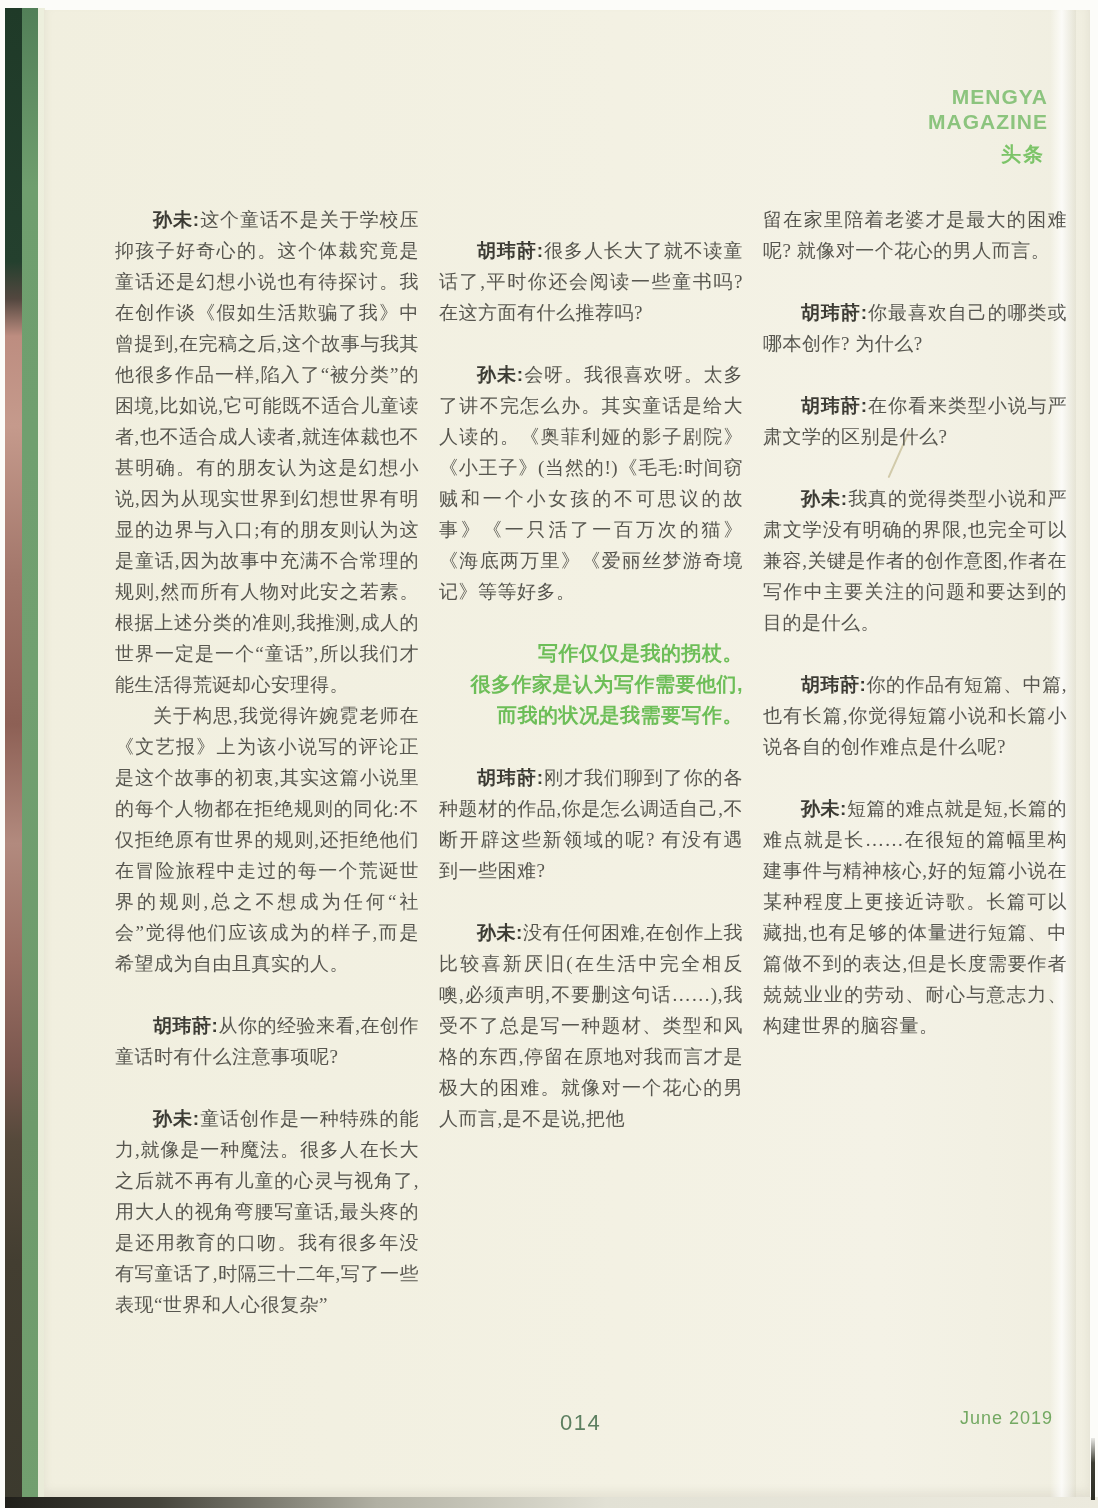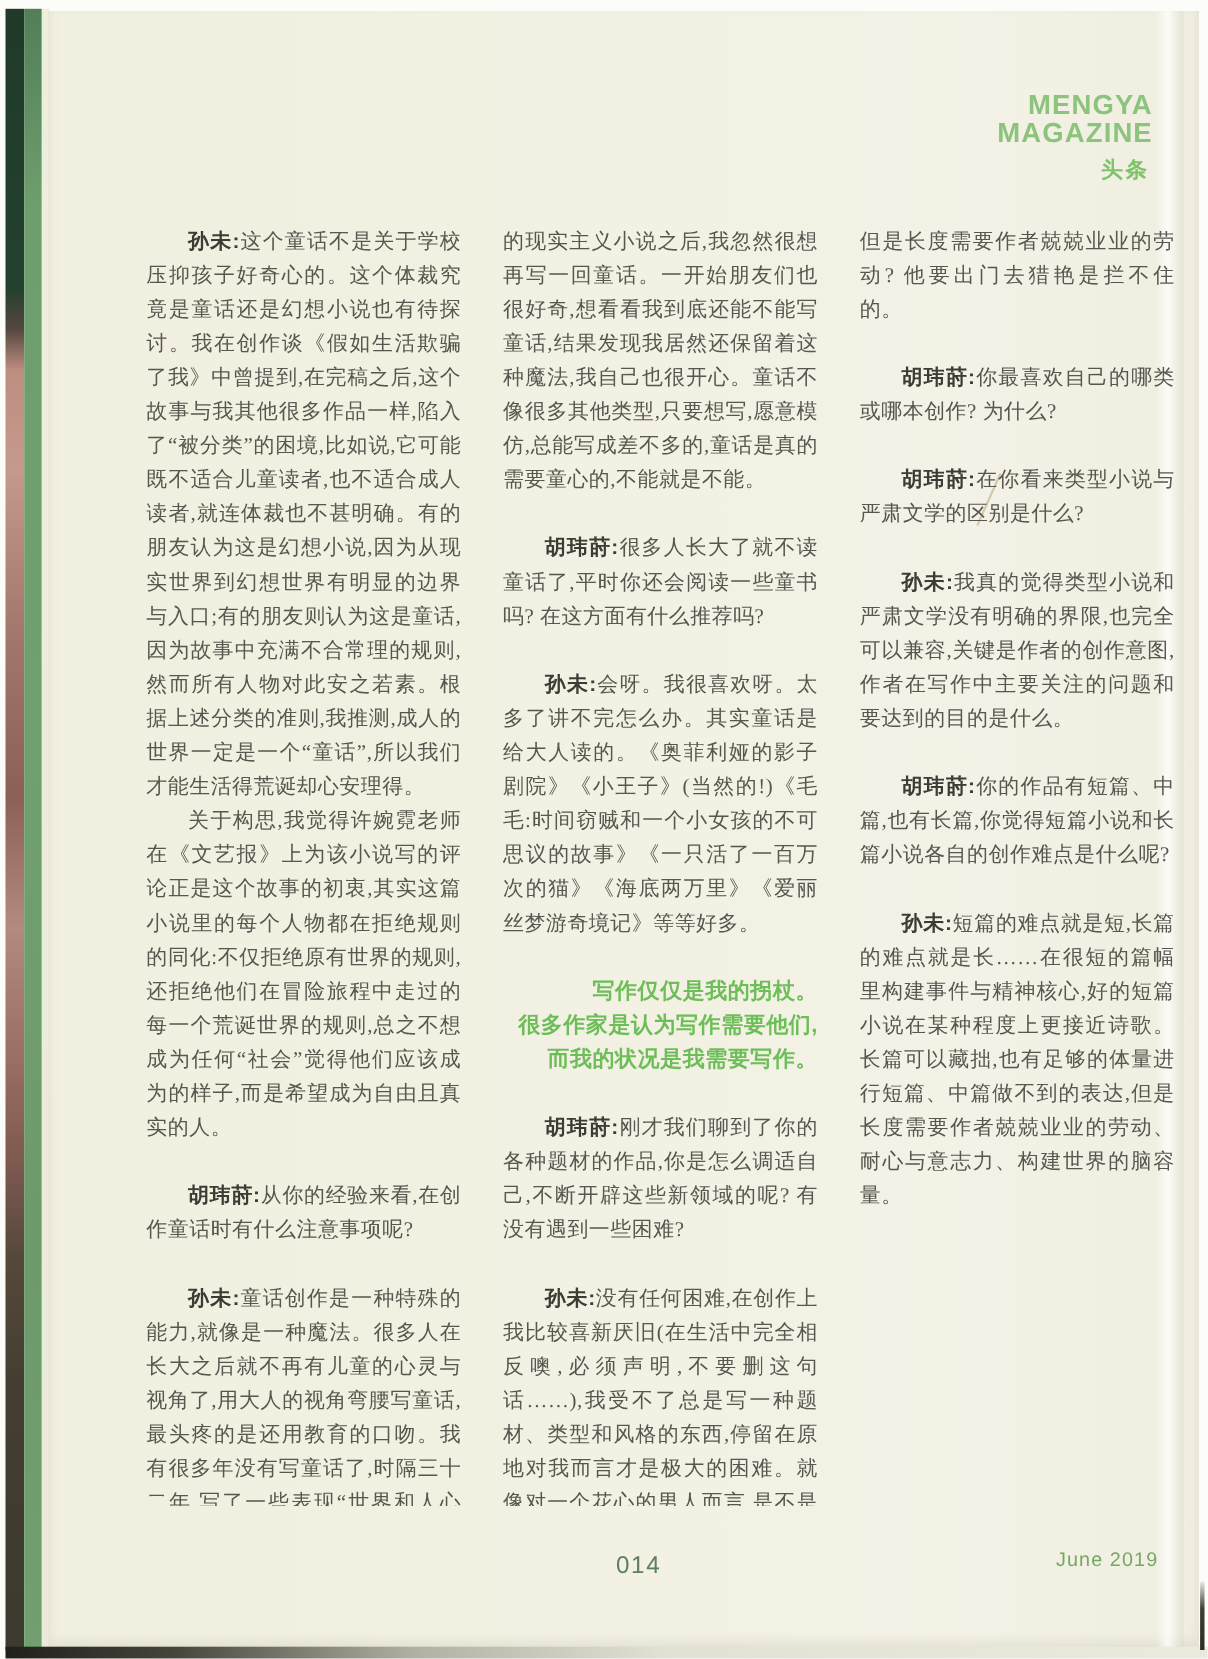--- a/index.html
+++ b/index.html
@@ -40,34 +40,34 @@
     background:linear-gradient(90deg,#201f1a 0%,#46453c 14%,#b1b0a3 34%,#e2e1d5 55%,#eceade 100%);
   }
   .right-edge-mark{
     position:absolute;right:3px;bottom:8px;width:4px;height:62px;
     background:linear-gradient(180deg,rgba(60,60,50,0.1),#3d3d33 40%,#2c2c24 100%);
   }
   
   .brand{
     position:absolute;top:84px;right:50px;text-align:right;
     font-family:"Liberation Sans","DejaVu Sans",sans-serif;
-    font-weight:bold;font-size:25px;line-height:25px;letter-spacing:1px;
+    font-weight:bold;font-size:21px;line-height:25px;letter-spacing:1px;
     color:#8cc47e;
   }
   .section-label{
     position:absolute;top:141px;right:53px;
     font-family:"Liberation Sans","DejaVu Sans",sans-serif;
     font-weight:bold;font-size:20px;color:#7cc468;letter-spacing:2px;
   }
   
   .columns{
     position:absolute;left:115px;top:204px;width:953px;height:1165px;
     display:flex;gap:20px;overflow:hidden;
   }
-  .column{width:304px;height:1165px;overflow:hidden;margin-left:18px;}
+  .column{width:304px;height:1165px;overflow:hidden;}
   .para{
     margin:0;text-indent:2em;text-align:justify;
     font-size:19px;line-height:31px;letter-spacing:0.5px;
     color:#57564f;
   }
   .para.noindent{text-indent:0;}
   .para.gap{margin-top:31px;}
   .speaker{
     font-family:"Liberation Sans","DejaVu Sans",sans-serif;
     font-weight:bold;color:#3c3b34;
@@ -117,33 +117,32 @@
   <div class="section-label">头条</div>
 
   <div class="columns">
     <div class="column">
         <p class="para"><span class="speaker">孙未:</span>这个童话不是关于学校压抑孩子好奇心的。这个体裁究竟是童话还是幻想小说也有待探讨。我在创作谈《假如生活欺骗了我》中曾提到,在完稿之后,这个故事与我其他很多作品一样,陷入了“被分类”的困境,比如说,它可能既不适合儿童读者,也不适合成人读者,就连体裁也不甚明确。有的朋友认为这是幻想小说,因为从现实世界到幻想世界有明显的边界与入口;有的朋友则认为这是童话,因为故事中充满不合常理的规则,然而所有人物对此安之若素。根据上述分类的准则,我推测,成人的世界一定是一个“童话”,所以我们才能生活得荒诞却心安理得。</p>
         <p class="para">关于构思,我觉得许婉霓老师在《文艺报》上为该小说写的评论正是这个故事的初衷,其实这篇小说里的每个人物都在拒绝规则的同化:不仅拒绝原有世界的规则,还拒绝他们在冒险旅程中走过的每一个荒诞世界的规则,总之不想成为任何“社会”觉得他们应该成为的样子,而是希望成为自由且真实的人。</p>
         <p class="para gap"><span class="speaker">胡玮莳:</span>从你的经验来看,在创作童话时有什么注意事项呢?</p>
         <p class="para gap"><span class="speaker">孙未:</span>童话创作是一种特殊的能力,就像是一种魔法。很多人在长大之后就不再有儿童的心灵与视角了,用大人的视角弯腰写童话,最头疼的是还用教育的口吻。我有很多年没有写童话了,时隔三十二年,写了一些表现“世界和人心很复杂”</p>
       </div>
     <div class="column">
-        <p class="para noindent">的现实主义小说之后,我忽然很想再写一回童话。一开始朋友们也很好奇,想看看我到底还能不能写童话,结果发现我居然还保留着这种魔法,我自己也很开心。童话不像很多其他类型,只要想写,愿意模仿,总能写成差不多的,童话是真的需要童心的,不能就是不能。</p>
         <p class="para gap"><span class="speaker">胡玮莳:</span>很多人长大了就不读童话了,平时你还会阅读一些童书吗? 在这方面有什么推荐吗?</p>
         <p class="para gap"><span class="speaker">孙未:</span>会呀。我很喜欢呀。太多了讲不完怎么办。其实童话是给大人读的。《奥菲利娅的影子剧院》《小王子》(当然的!)《毛毛:时间窃贼和一个小女孩的不可思议的故事》《一只活了一百万次的猫》《海底两万里》《爱丽丝梦游奇境记》等等好多。</p>
         <div class="pull-quote">
           <div>写作仅仅是我的拐杖。</div>
           <div>很多作家是认为写作需要他们,</div>
           <div>而我的状况是我需要写作。</div>
         </div>
         <p class="para"><span class="speaker">胡玮莳:</span>刚才我们聊到了你的各种题材的作品,你是怎么调适自己,不断开辟这些新领域的呢? 有没有遇到一些困难?</p>
         <p class="para gap"><span class="speaker">孙未:</span>没有任何困难,在创作上我比较喜新厌旧(在生活中完全相反噢,必须声明,不要删这句话……),我受不了总是写一种题材、类型和风格的东西,停留在原地对我而言才是极大的困难。就像对一个花心的男人而言,是不是说,把他</p>
       </div>
     <div class="column">
-        <p class="para noindent">但是长度需要作者兢兢业业的劳动? 他要出门去猎艳是拦不住的。</p>
+        <p class="para noindent">留在家里陪着老婆才是最大的困难呢? 就像对一个花心的男人而言。</p>
         <p class="para gap"><span class="speaker">胡玮莳:</span>你最喜欢自己的哪类或哪本创作? 为什么?</p>
         <p class="para gap"><span class="speaker">胡玮莳:</span>在你看来类型小说与严肃文学的区别是什么?</p>
         <p class="para gap"><span class="speaker">孙未:</span>我真的觉得类型小说和严肃文学没有明确的界限,也完全可以兼容,关键是作者的创作意图,作者在写作中主要关注的问题和要达到的目的是什么。</p>
         <p class="para gap"><span class="speaker">胡玮莳:</span>你的作品有短篇、中篇,也有长篇,你觉得短篇小说和长篇小说各自的创作难点是什么呢?</p>
         <p class="para gap"><span class="speaker">孙未:</span>短篇的难点就是短,长篇的难点就是长……在很短的篇幅里构建事件与精神核心,好的短篇小说在某种程度上更接近诗歌。长篇可以藏拙,也有足够的体量进行短篇、中篇做不到的表达,但是长度需要作者兢兢业业的劳动、耐心与意志力、构建世界的脑容量。</p>
       </div>
   </div>
 
   <div class="page-number">014</div>
   <div class="issue-date">June 2019</div>

